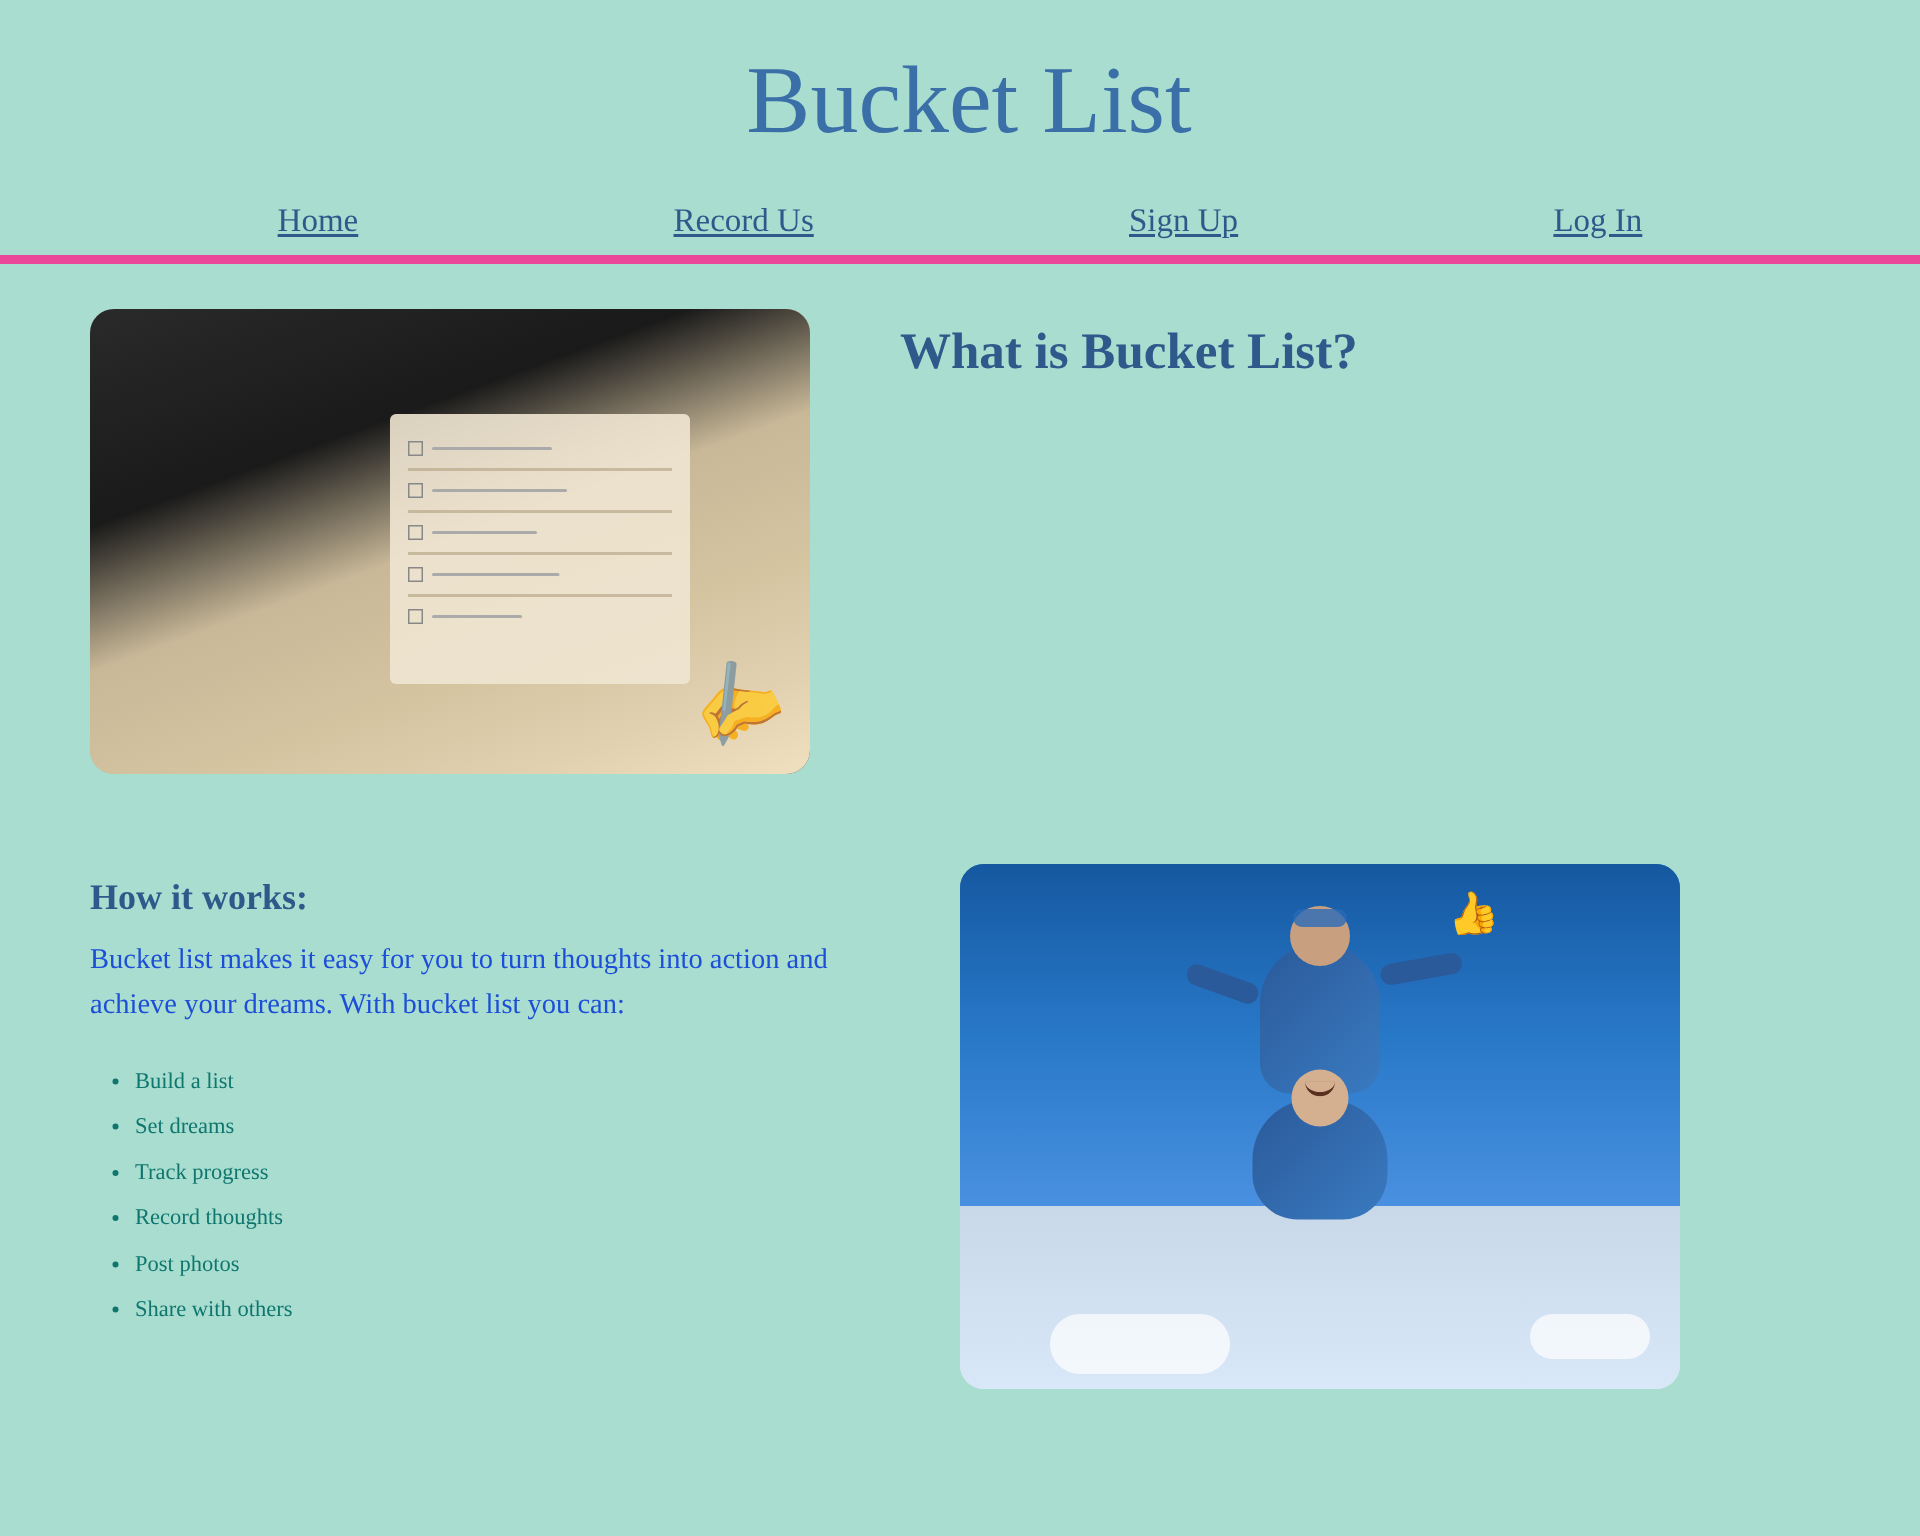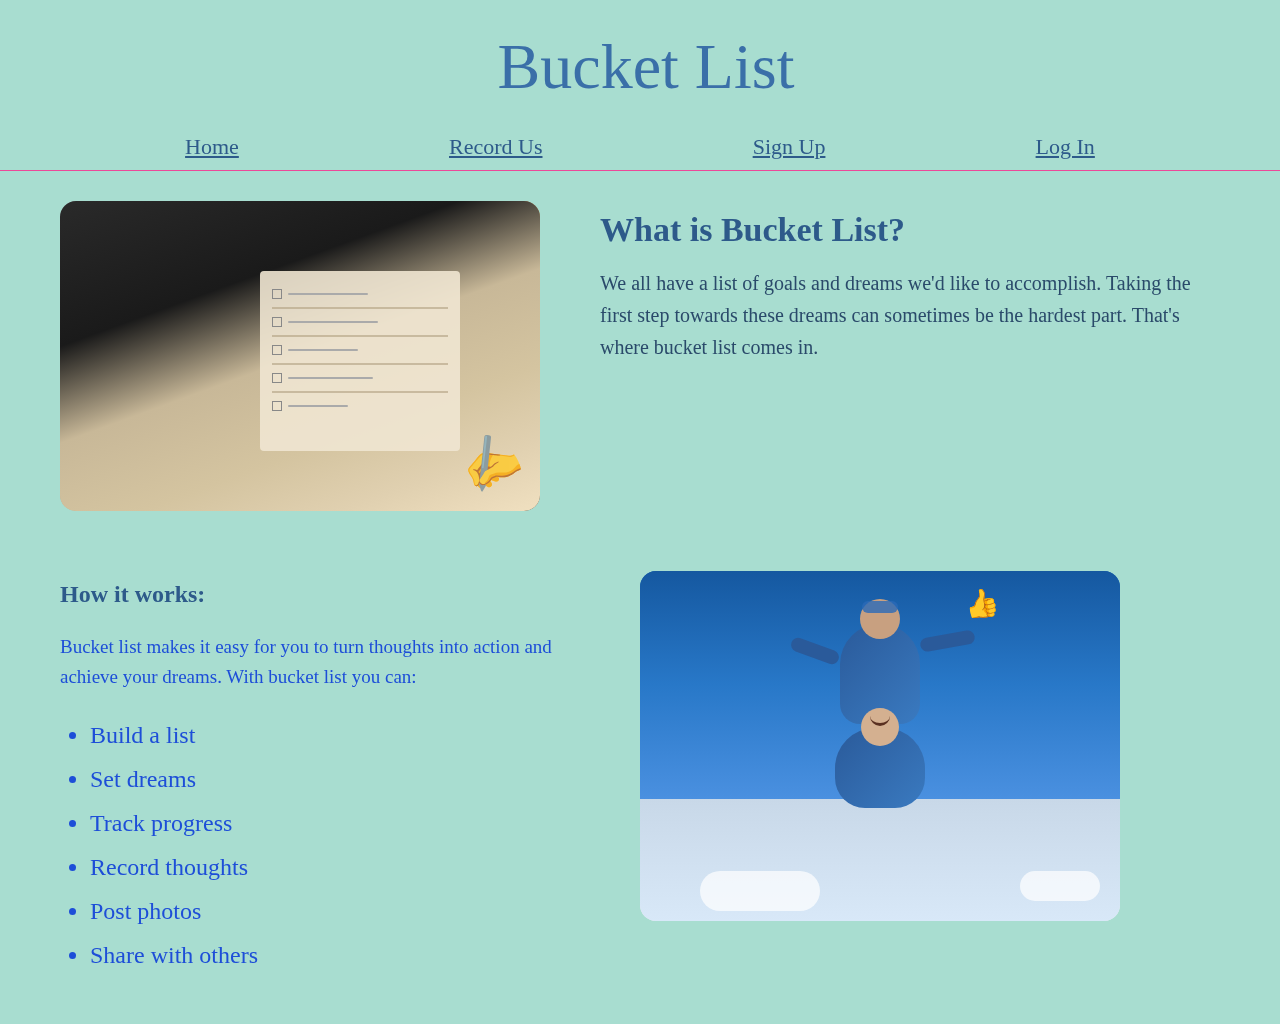--- a/index.html
+++ b/index.html
@@ -25,21 +25,21 @@
       padding: 30px 0 20px 12px;
       font-family: Georgia, serif;
     }
 
     
     nav {
       display: flex;
       justify-content: space-around;
       align-items: center;
       padding: 10px 80px;
-      border-bottom: 1px solid #ec4899;
+      border-bottom: 6px solid #ec4899;
       margin-bottom: 30px;
     }
 
     nav a {
       color: #2d5a8a;
       text-decoration: underline;
       font-size: 22px;
       font-family: Georgia, serif;
     }
 
@@ -159,37 +159,37 @@
 
     .left-text {
       flex: 0 0 520px;
       padding-top: 10px;
     }
 
     .how-it-works-title {
       color: #2d5a8a;
       font-size: 24px;
       font-weight: bold;
-      margin-bottom: 24px;
+      margin-bottom: 12px;
       font-family: Georgia, serif;
     }
 
     .how-it-works-desc {
       color: #1d4ed8;
       font-size: 19px;
       line-height: 1.6;
       margin-bottom: 24px;
       font-family: Georgia, serif;
     }
 
     .feature-list {
       list-style: disc;
       padding-left: 30px;
-      color: #1d4ed8;
-      font-size: 24px;
+      color: #0f766e;
+      font-size: 15px;
       font-family: Georgia, serif;
     }
 
     .feature-list li {
       margin-bottom: 8px;
       line-height: 1.5;
     }
 
     
     .bottom-image-container {
@@ -390,21 +390,20 @@
                 <div class="checkbox-text-line" style="width:60px"></div>
               </div>
           </div>
           <div class="hand-pen">✍️</div>
         </div>
       </div>
     </div>
 
     <div class="right-text">
       <h2 class="what-is-title">What is Bucket List?</h2>
-      <p class="what-is-desc">We all have a list of goals and dreams we'd like to accomplish. Taking the first step towards these dreams can sometimes be the hardest part. That's where bucket list comes in.</p>
     </div>
   </div>
 
   <div class="bottom-section">
     <div class="left-text">
       <h2 class="how-it-works-title">How it works:</h2>
       <p class="how-it-works-desc">Bucket list makes it easy for you to turn thoughts into action and achieve your dreams. With bucket list you can:</p>
       <ul class="feature-list">
         <li>Build a list</li>
         <li>Set dreams</li>

